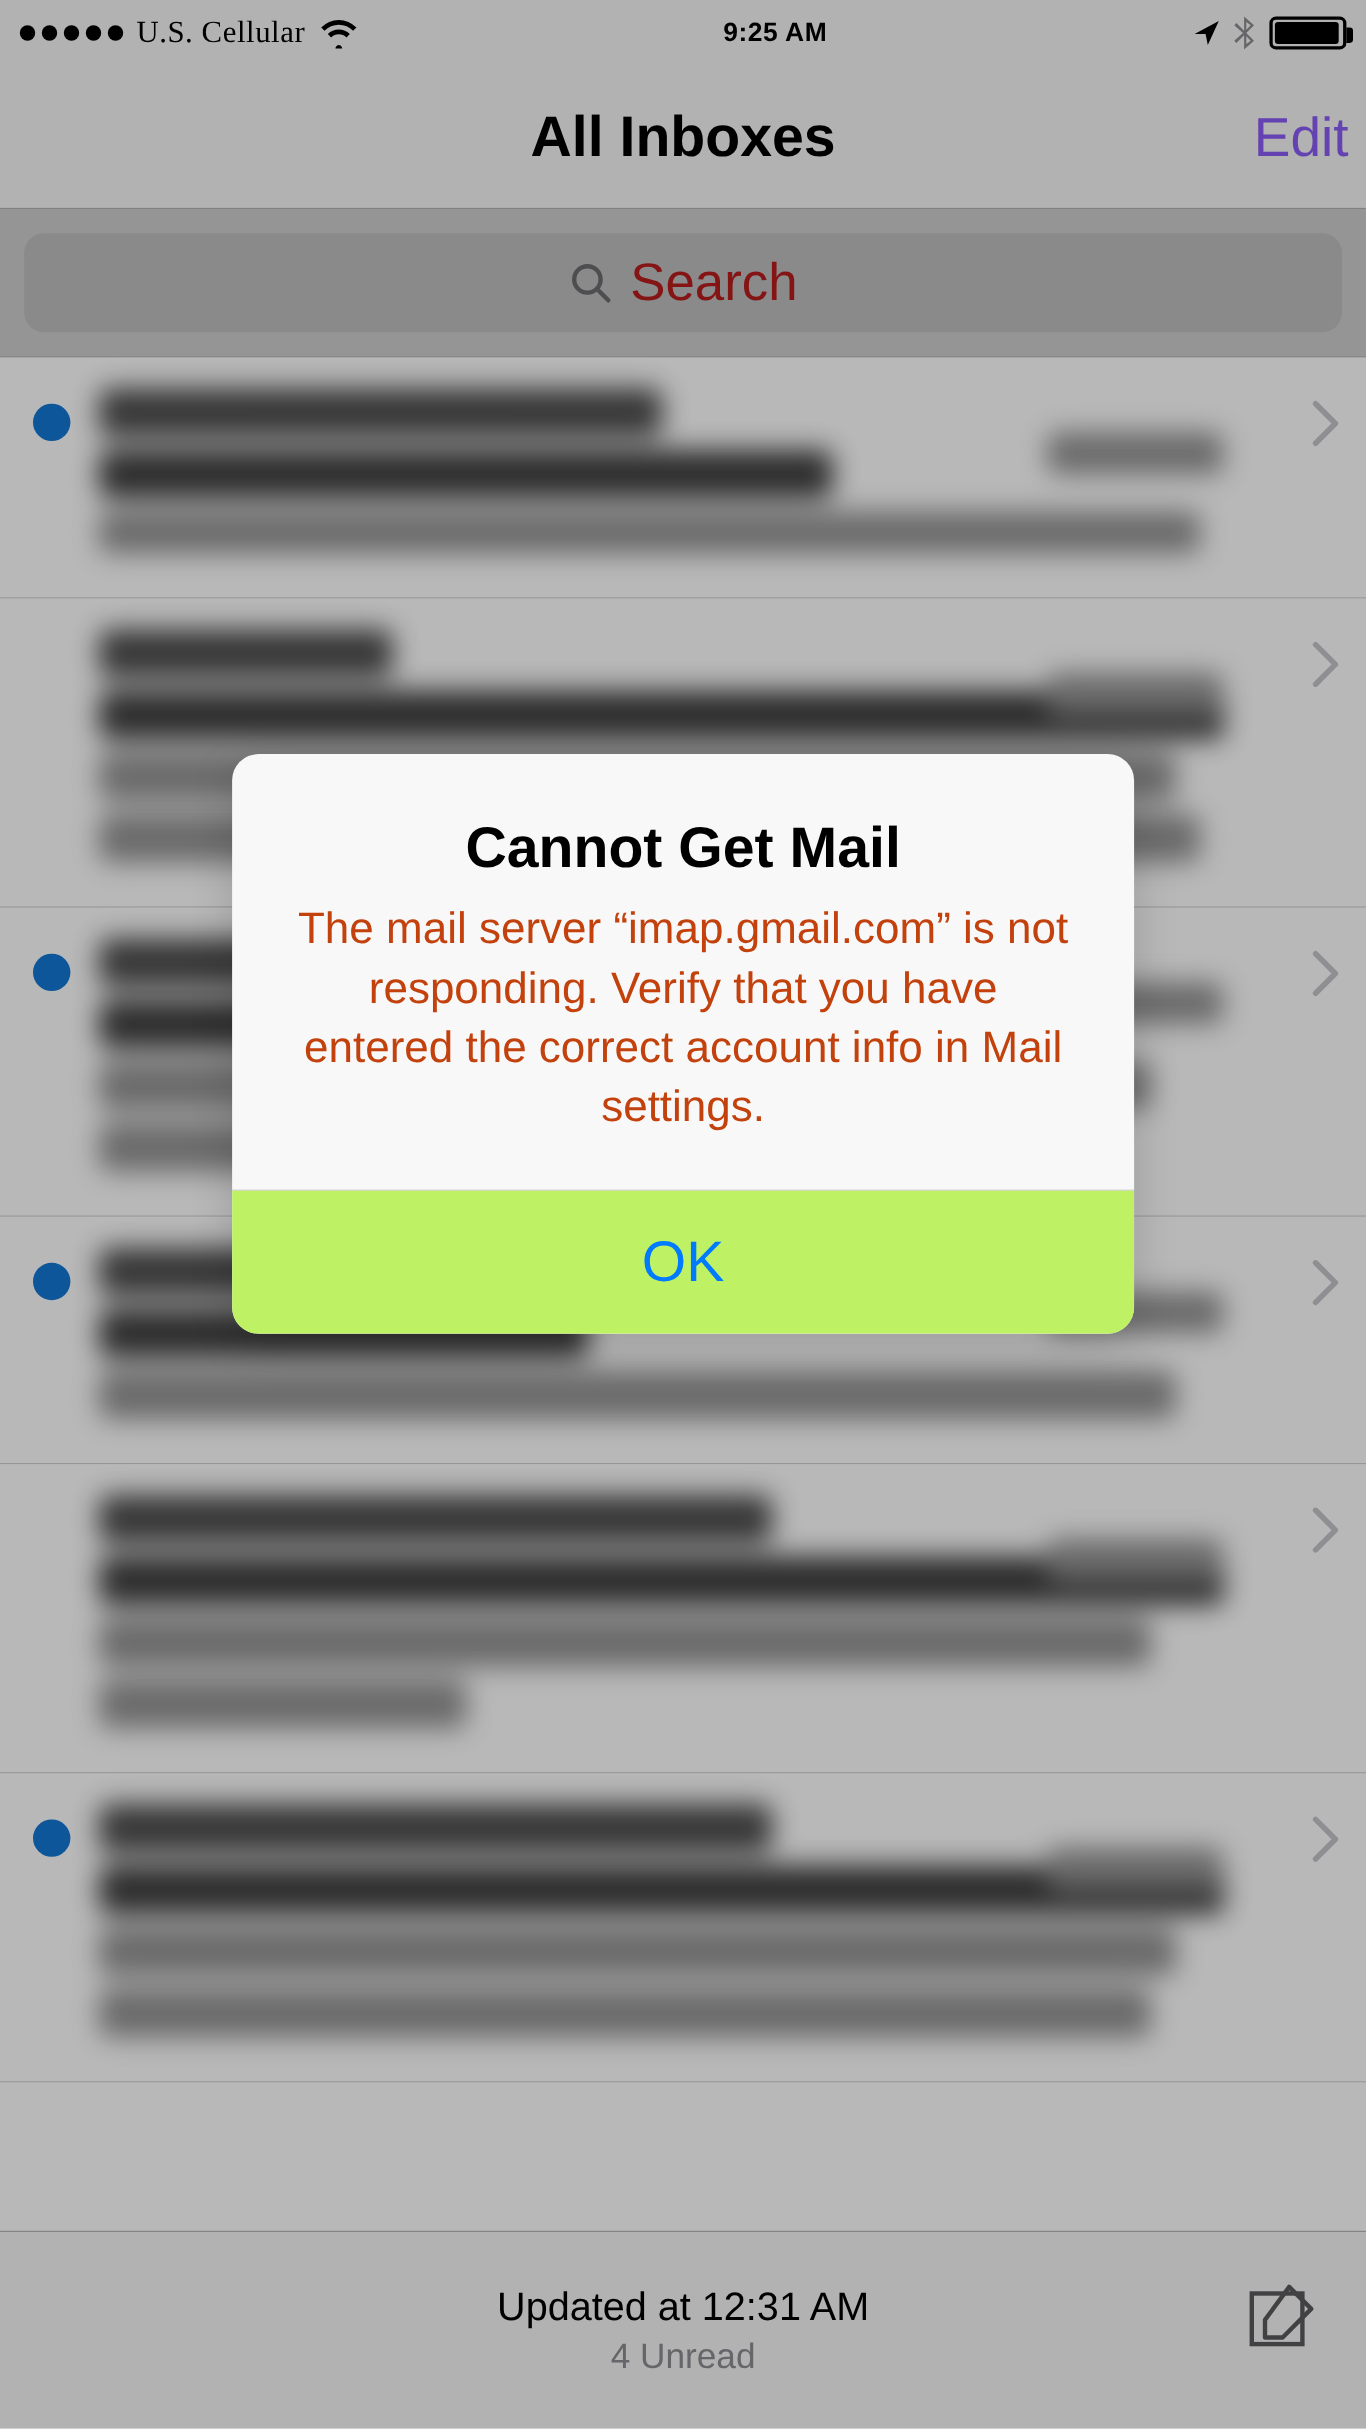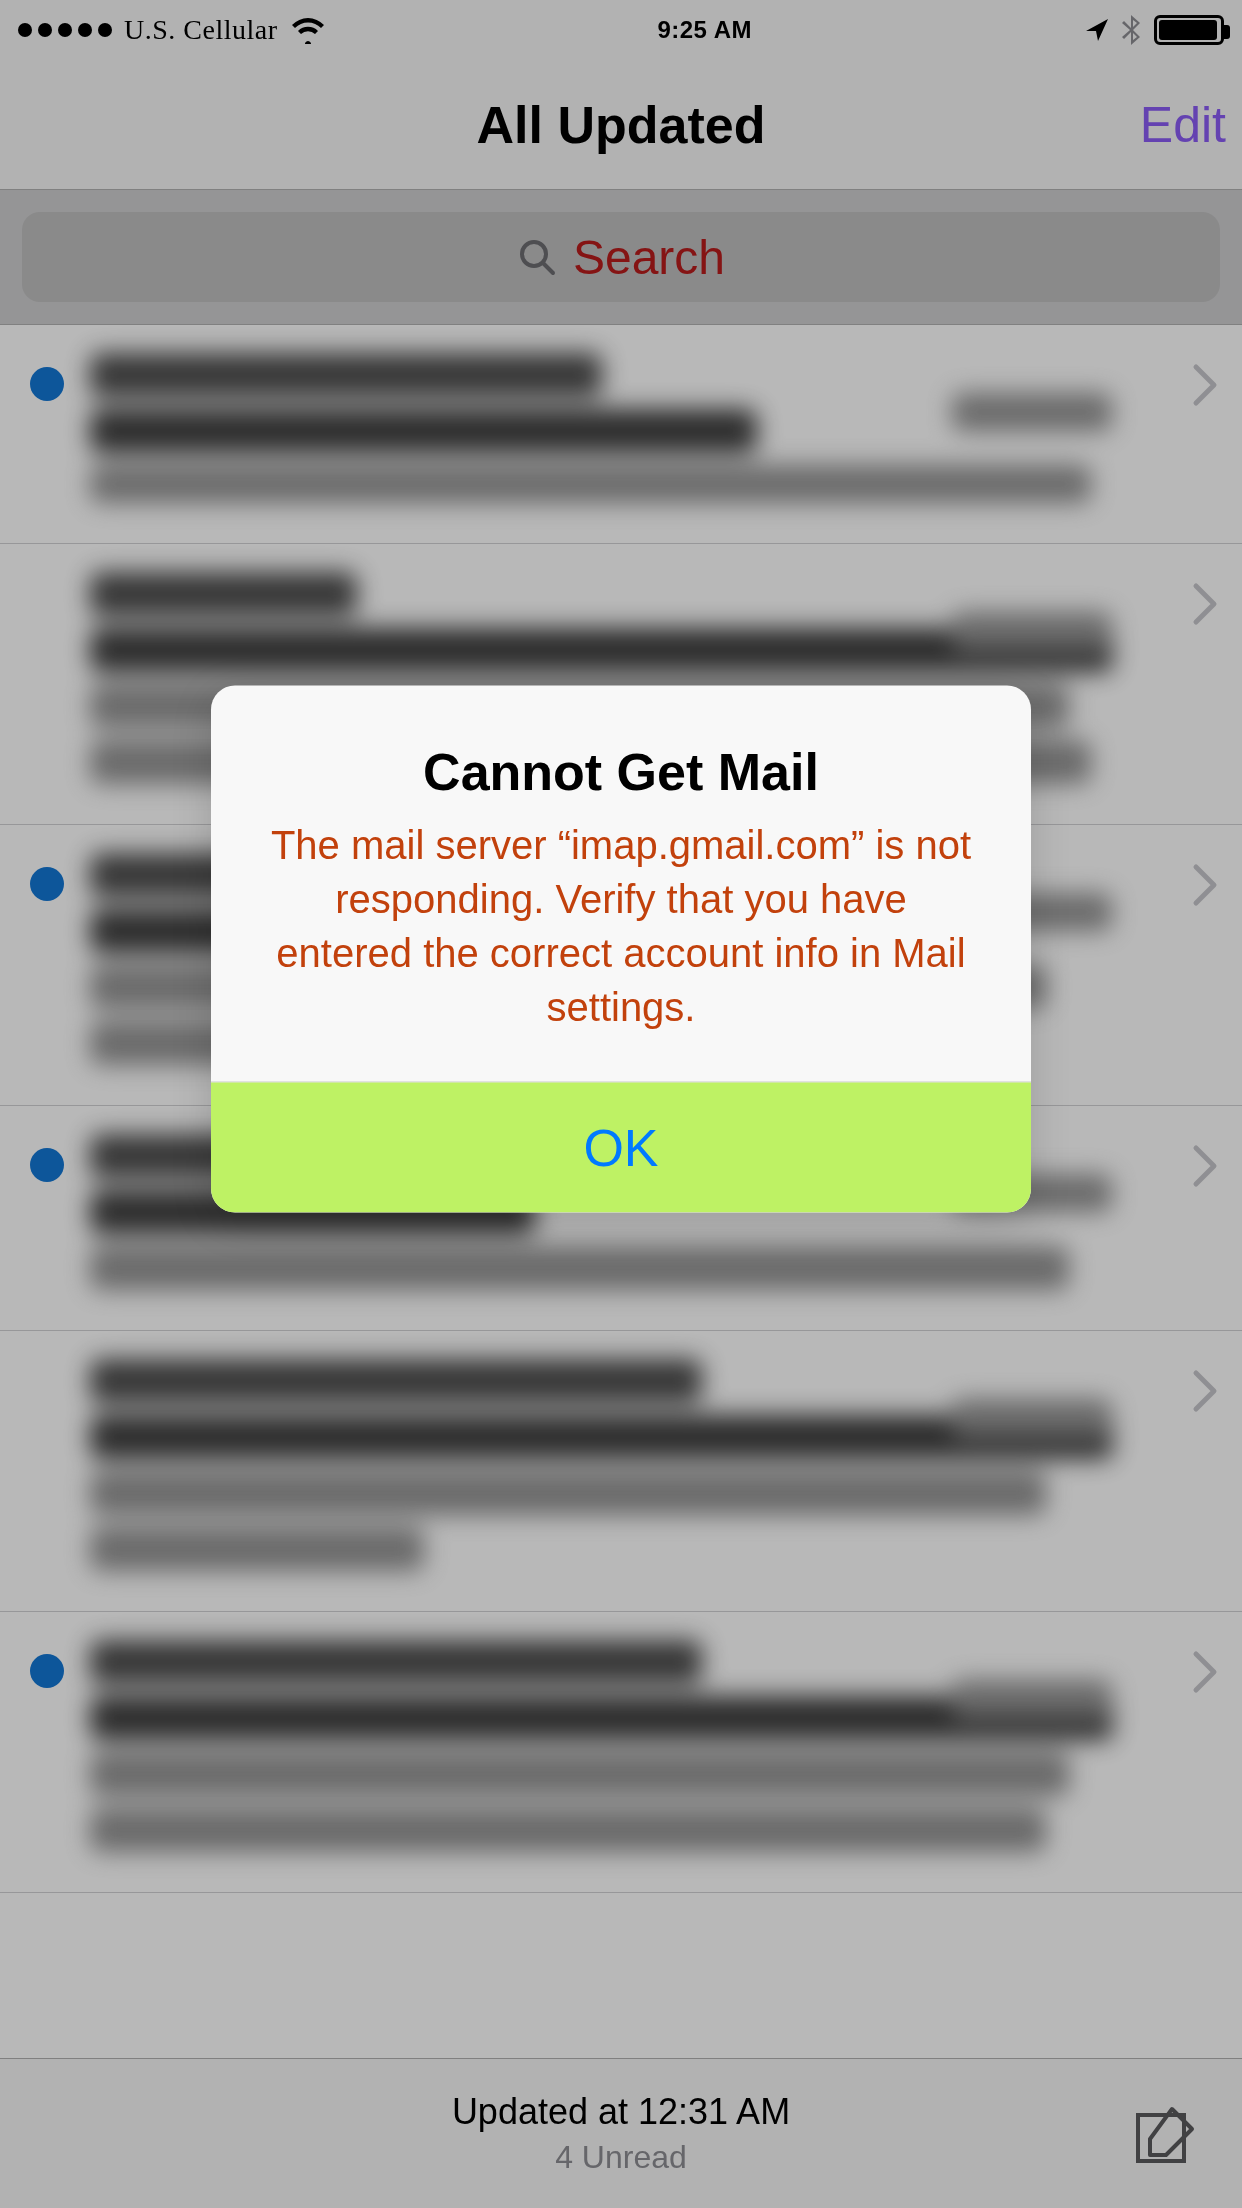--- a/index.html
+++ b/index.html
@@ -40,21 +40,21 @@
   .blurred { filter: blur(12px); opacity: 0.9; }
   .line { height: 44px; border-radius: 10px; margin-bottom: 12px; }
   .line.sender { width: 46%; background: #3a3a3a; }
   .line.subject { width: 60%; background: #2a2a2a; }
   .line.preview { width: 90%; background: #888; }
   .line.preview2 { width: 85%; background: #888; }
   .line.datelike { position: absolute; right: 90px; top: 40px; width: 160px; height: 36px; background: #888; }
   .line.sm { height: 38px; }
 
   
-  .footer { position: absolute; bottom: 0; left: 0; right: 0; height: 150px; background: #f7f7f7; border-top: 1px solid #b2b2b2; display: flex; align-items: center; justify-content: center; color: #000; }
+  .footer { position: absolute; bottom: 0; left: 0; right: 0; height: 180px; background: #f7f7f7; border-top: 1px solid #b2b2b2; display: flex; align-items: center; justify-content: center; color: #000; }
   .footer-center { text-align: center; }
   .footer-updated { font-size: 36px; color: #000; }
   .footer-unread { font-size: 32px; color: #8e8e93; margin-top: 6px; }
   .compose { position: absolute; right: 40px; top: 40px; }
 
   
   .alert { position: absolute; z-index: 100; left: 50%; top: 43%; transform: translate(-50%, -50%); width: 820px; background: #f8f8f8; border-radius: 24px; overflow: hidden; box-shadow: 0 10px 40px rgba(0,0,0,0.15); }
   .alert-body { padding: 56px 52px 48px; text-align: center; }
   .alert-title { font-size: 52px; font-weight: 600; color: #000; margin-bottom: 16px; }
   .alert-message { font-size: 40px; line-height: 1.35; color: #c2410c; }
@@ -94,21 +94,21 @@
             <path d="M9 1 L18 9 L11 16 L18 23 L9 31 L9 18 L2 25 L0 23 L8 16 L0 9 L2 7 L9 14 Z M11 6 L11 13 L15 9 Z M11 19 L11 26 L15 23 Z" fill="#8e8e93"></path>
           </svg>
       </span>
       <span class="battery">
           <span class="fill"></span>
         </span>
     </div>
   </div>
 
   <div class="nav-bar">
-    <div class="nav-title">All Updated</div>
+    <div class="nav-title">All Inboxes</div>
     <div class="edit">Edit</div>
   </div>
 
   <div class="search-wrap">
     <div class="search">
       <svg width="40" height="40" viewBox="0 0 40 40">
           <circle cx="17" cy="17" r="12" fill="none" stroke="#6d6d71" stroke-width="4"></circle>
           <line x1="26" y1="26" x2="36" y2="36" stroke="#6d6d71" stroke-width="4" stroke-linecap="round"></line>
         </svg>
       <span>Search</span>

